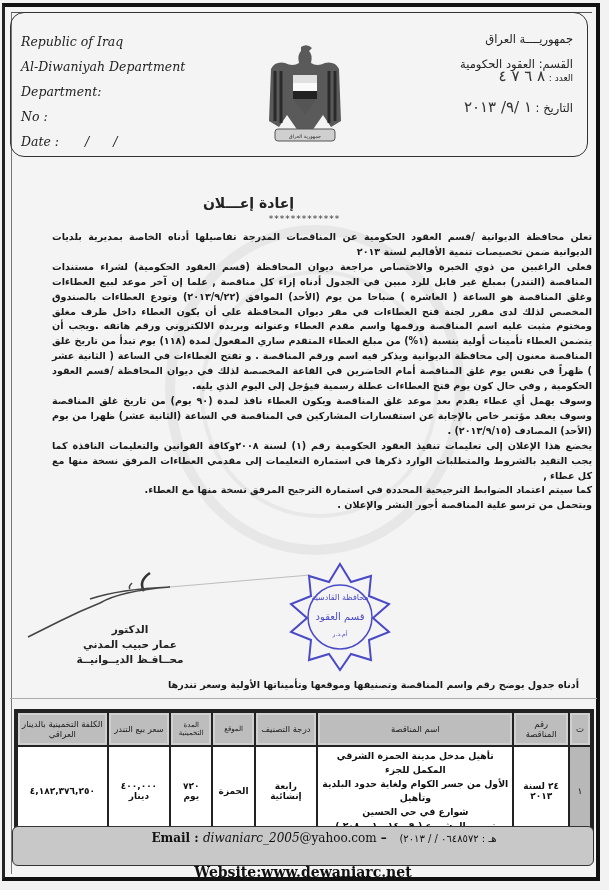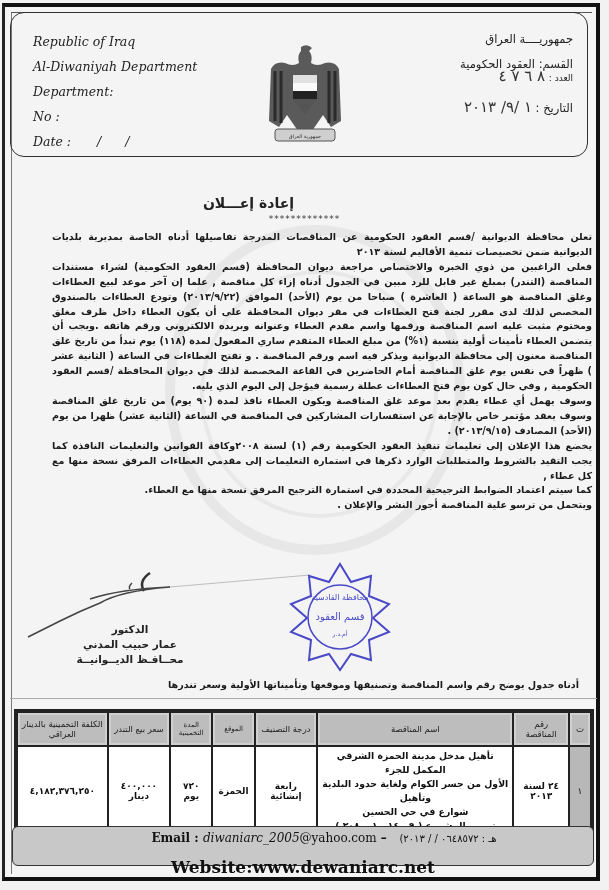--- a/index.html
+++ b/index.html
@@ -19,21 +19,21 @@
   .inner-frame {
     position: absolute; left: 6px; top: 5px; right: 4px; bottom: 3px;
     border-top: 1px solid #555; border-left: 1px solid #777;
   }
   
   .header-box {
     position: absolute; left: 10px; top: 12px; width: 578px; height: 145px;
     border: 1.5px solid #333; border-radius: 14px; box-sizing: border-box;
   }
   .en-lines {
-    position: absolute; left: 22px; top: 16px;
+    position: absolute; left: 10px; top: 16px;
     font-family: "DejaVu Serif", serif; font-style: italic; font-size: 12.5px; color: #222;
   }
   .en-lines div { height: 25px; line-height: 25px; }
   .en-lines .date-slash { margin-left: 22px; }
   .ar-lines {
     position: absolute; right: 14px; top: 14px; direction: rtl; text-align: right;
     font-size: 11.5px; color: #222;
   }
   .ar-lines div { height: 25px; line-height: 25px; }
   .ar-lines .handwritten { font-family: "DejaVu Serif", serif; font-size: 15px; color: #333; }
@@ -96,21 +96,21 @@
   .tender-table td { background: #fff; font-size: 9px; height: 62px; }
   .tender-table td.seq { background: #b8b8b8; font-weight: normal; }
   .tender-table td.name-cell { font-size: 9.3px; line-height: 14px; }
   
   .footer-box {
     position: absolute; left: 12px; top: 826px; width: 582px; height: 40px;
     background: #c8c8c8; border: 1.5px solid #333; border-radius: 6px; box-sizing: border-box;
     text-align: center; font-family: "DejaVu Serif", serif; font-weight: bold; font-size: 12px; color: #111;
   }
   .footer-line1 { position: absolute; top: 4px; left: 0; right: 0; padding-left: 42px; }
-  .footer-line2 { position: absolute; top: 30px; left: 0; right: 0; font-size: 17px; }
+  .footer-line2 { position: absolute; top: 37px; left: 0; right: 0; font-size: 14px; }
   .footer-line1 .email-val { font-style: italic; font-weight: normal; }
   .footer-line1 .phone { font-family: "DejaVu Sans", sans-serif; font-size: 10px; font-weight: normal; direction: rtl; unicode-bidi: embed; }
 </style>
 </head>
 <body>
 
 <div class="page-frame">
   <div class="inner-frame"></div>
 </div>
 

